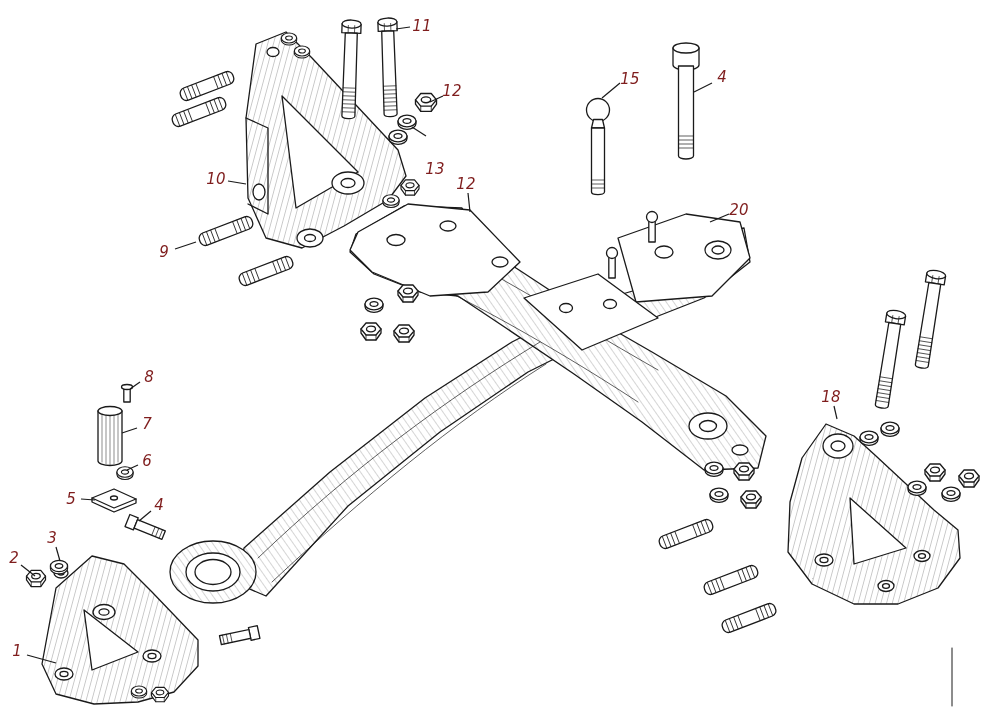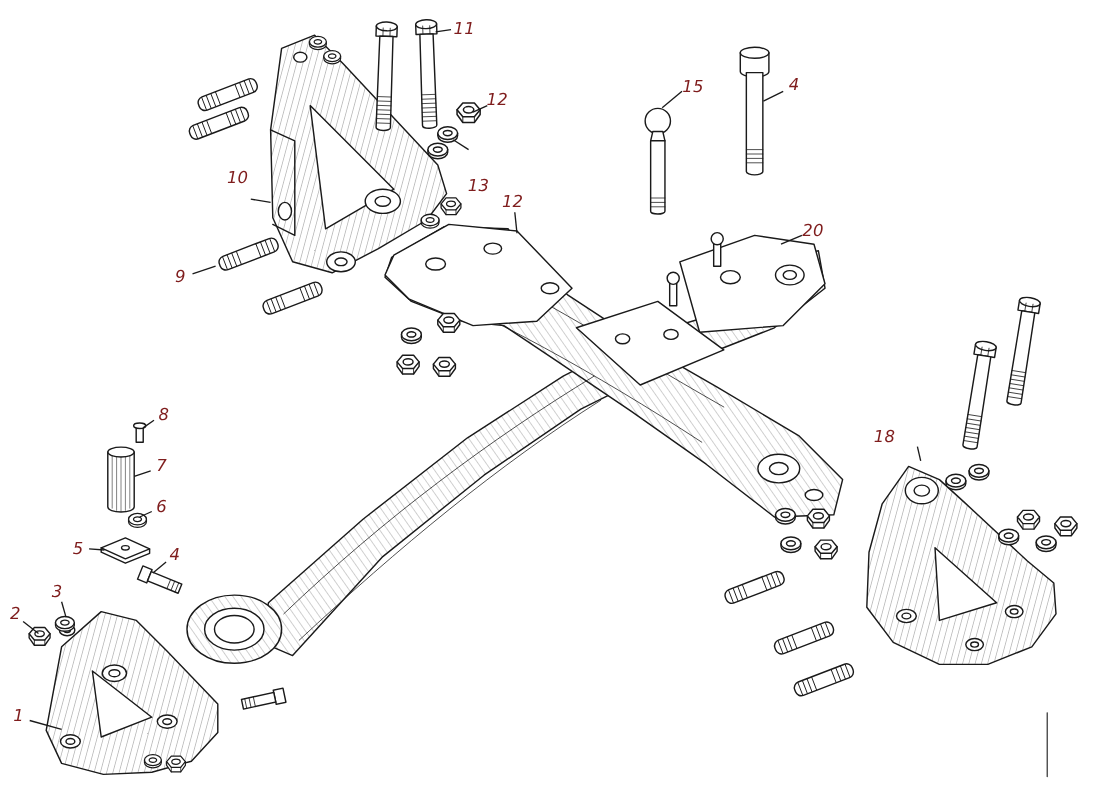--- a/index.html
+++ b/index.html
@@ -290,24 +290,24 @@
   <div id="callout-layer">
     <span class="callout" style="left: 17px; top: 651px;">1</span>
     <span class="callout" style="left: 14px; top: 558px;">2</span>
     <span class="callout" style="left: 52px; top: 538px;">3</span>
     <span class="callout" style="left: 159px; top: 505px;">4</span>
     <span class="callout" style="left: 71px; top: 499px;">5</span>
     <span class="callout" style="left: 147px; top: 461px;">6</span>
     <span class="callout" style="left: 147px; top: 424px;">7</span>
     <span class="callout" style="left: 149px; top: 377px;">8</span>
     <span class="callout" style="left: 164px; top: 252px;">9</span>
-    <span class="callout" style="left: 216px; top: 162px;">10</span>
+    <span class="callout" style="left: 216px; top: 179px;">10</span>
     <span class="callout" style="left: 422px; top: 26px;">11</span>
     <span class="callout" style="left: 452px; top: 91px;">12</span>
     <span class="callout" style="left: 435px; top: 140px; margin-top: 29px;">13</span>
     <span class="callout" style="left: 466px; top: 184px;">12</span>
     <span class="callout" style="left: 630px; top: 79px;">15</span>
     <span class="callout" style="left: 722px; top: 77px;">4</span>
     <span class="callout" style="left: 739px; top: 210px;">20</span>
-    <span class="callout" style="left: 804px; top: 397px;">18</span>
+    <span class="callout" style="left: 831px; top: 397px;">18</span>
   </div>
 
 </div>
 
 </body></html>

